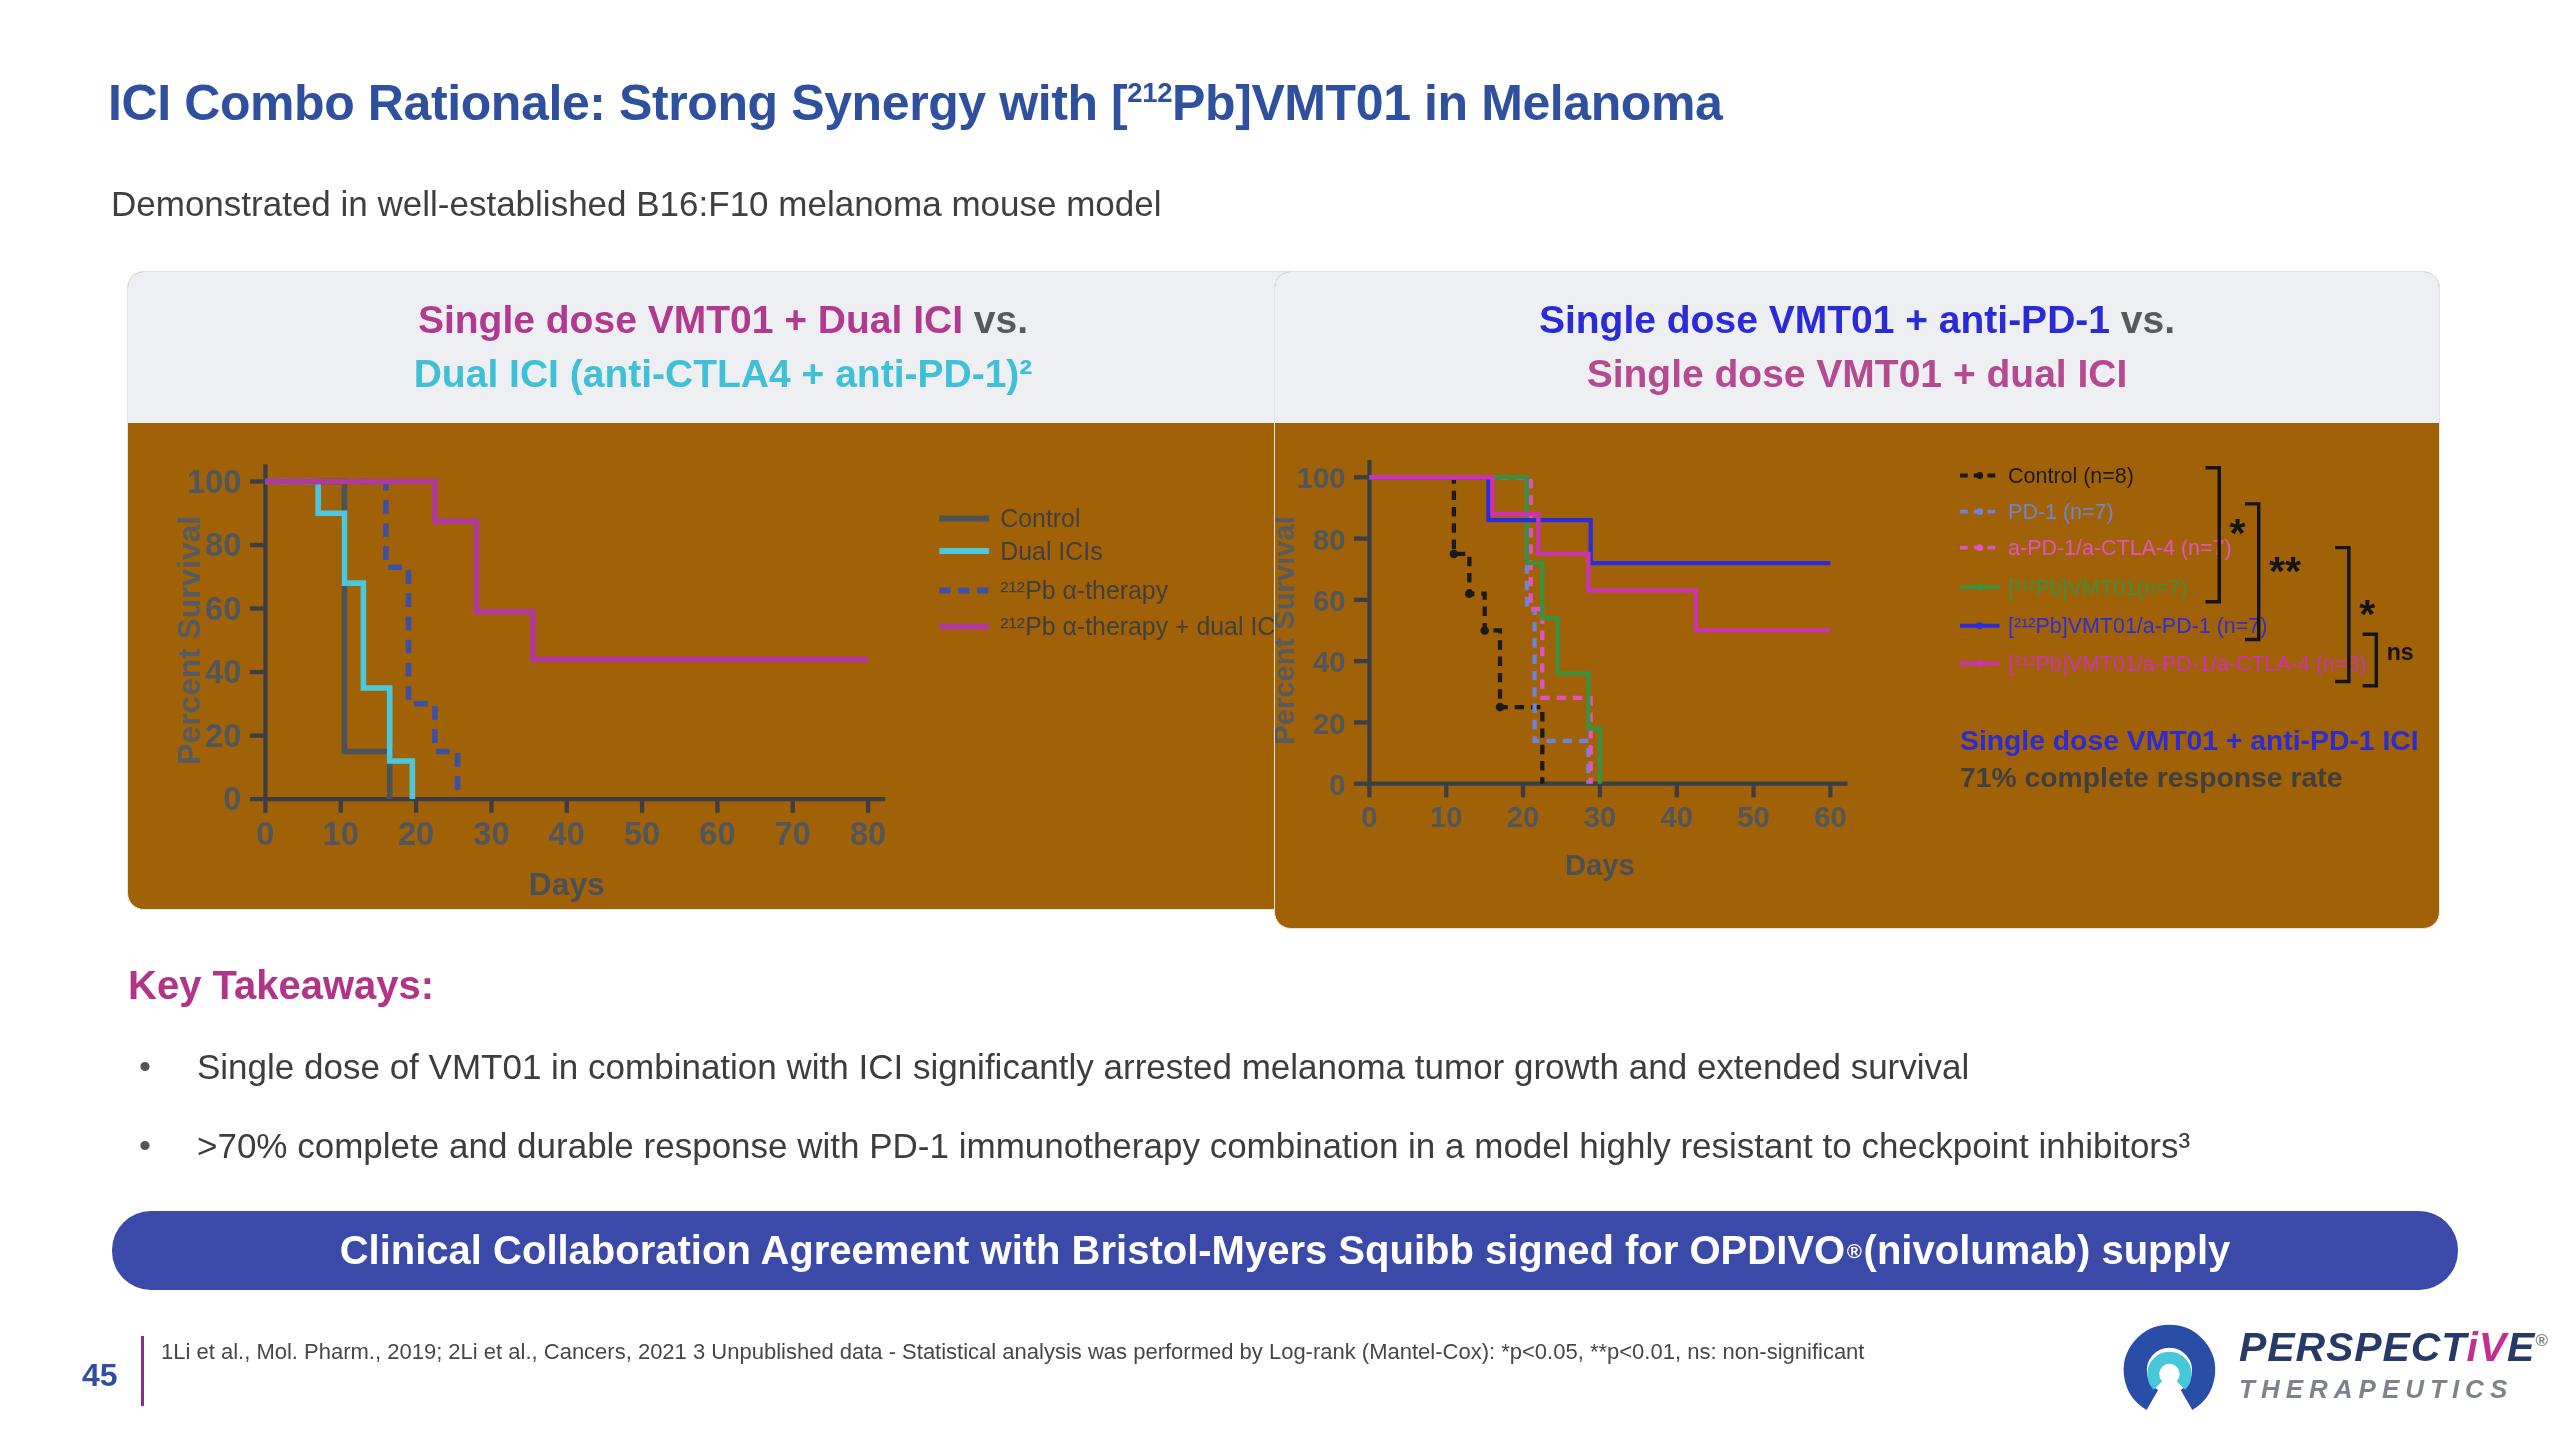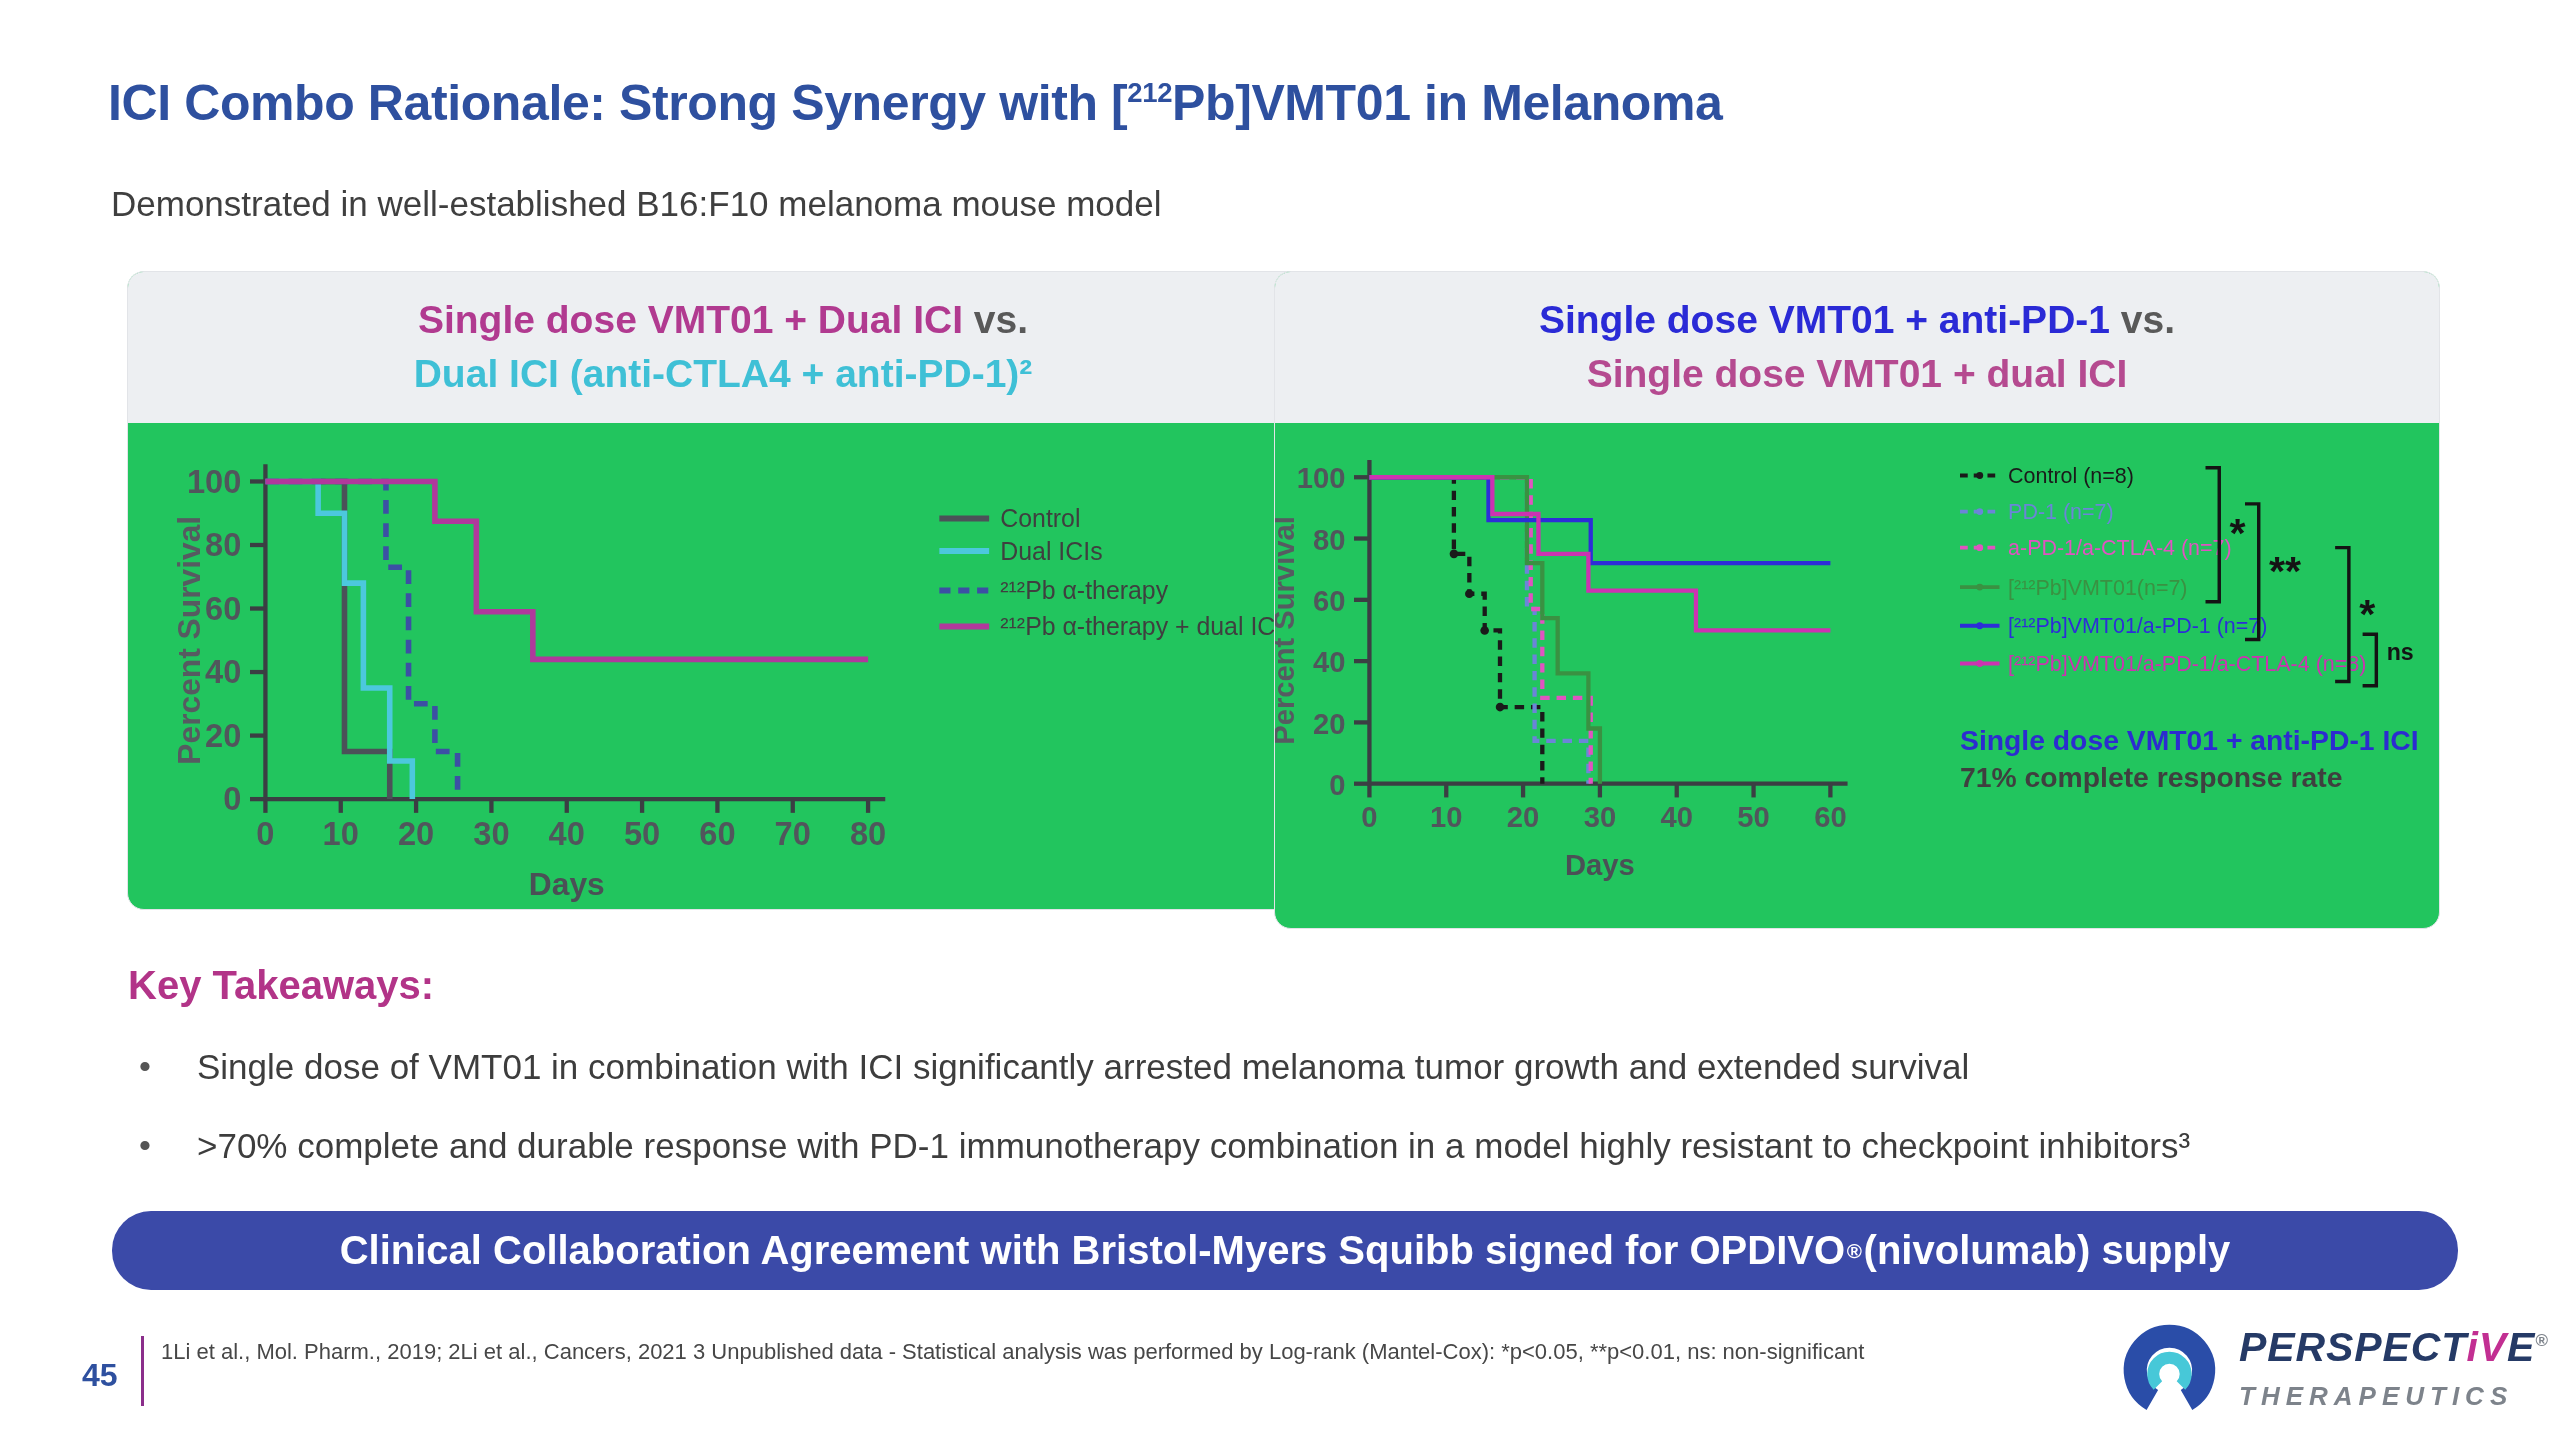--- a/index.html
+++ b/index.html
@@ -5,21 +5,21 @@
   html,body{margin:0;padding:0;background:#ffffff;}
   .slide{position:relative;width:2576px;height:1449px;background:#ffffff;
          font-family:"Liberation Sans",sans-serif;overflow:hidden;}
 
   
   .title{position:absolute;left:108px;top:74px;margin:0;font-size:50px;font-weight:600;letter-spacing:-0.4px;}
   .title sup{font-size:27.5px;}
   .subtitle{position:absolute;left:111px;top:184px;font-size:35px;color:#3f3f3f;}
 
   
-  .card{position:absolute;top:271px;background:#22c55e;border:1.7px solid #e2e4e8;border-radius:17px;}
+  .card{position:absolute;top:271px;background:#a16207;border:1.7px solid #e2e4e8;border-radius:17px;}
   .card-left{left:127px;width:1190px;height:637px;}
   .card-right{left:1274px;width:1164px;height:656px;}
   .card header{position:absolute;top:0;left:0;right:0;height:151px;background:#edeff2;
                border-radius:15.5px 15.5px 0 0;display:flex;flex-direction:column;
                align-items:center;justify-content:center;gap:10.3px;}
   .ph-line{font-size:39px;font-weight:700;line-height:1.1;}
   .chart-svg{position:absolute;left:0;top:0;}
 
   
   .takeaways{position:absolute;left:120px;top:955px;width:2421px;}
@@ -38,21 +38,21 @@
   .page-number{position:absolute;left:82px;top:1357px;font-size:32px;font-weight:700;}
   .footer-divider{position:absolute;left:141px;top:1336px;width:3.4px;height:70px;}
   .footnotes{position:absolute;left:161px;top:1336px;font-size:22px;line-height:32px;color:#474747;}
 
   
   .logo{position:absolute;left:2119px;top:1315px;width:464px;height:120px;}
   .logo-icon{position:absolute;left:0;top:0;}
   .logo-text{position:absolute;left:120px;top:8.6px;white-space:nowrap;}
   .brand{font-size:41px;font-weight:800;font-style:italic;letter-spacing:0.9px;}
   .brand .reg{font-size:17px;vertical-align:super;}
-  .brand-sub{font-size:26px;font-style:italic;font-weight:600;letter-spacing:6px;margin-top:10px;}
+  .brand-sub{font-size:26px;font-style:italic;font-weight:600;letter-spacing:6px;margin-top:3px;}
 </style>
 </head>
 <body>
 
 <div class="slide">
 
   <h1 class="title" style="color: rgb(46, 80, 159);"><span>ICI Combo Rationale: Strong Synergy with [</span><sup>212</sup><span>Pb]VMT01 in Melanoma</span></h1>
 
   <div class="subtitle" style="color: rgb(63, 63, 63);">Demonstrated in well-established B16:F10 melanoma mouse model</div>
 

